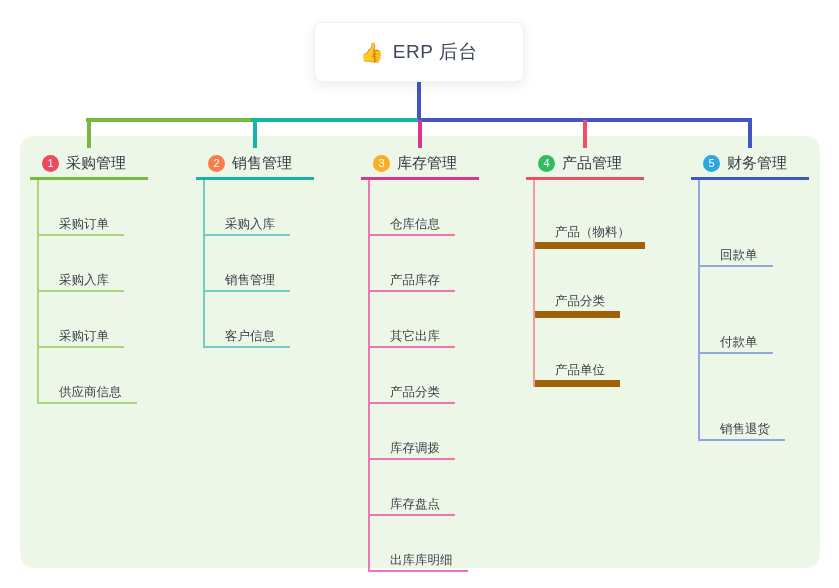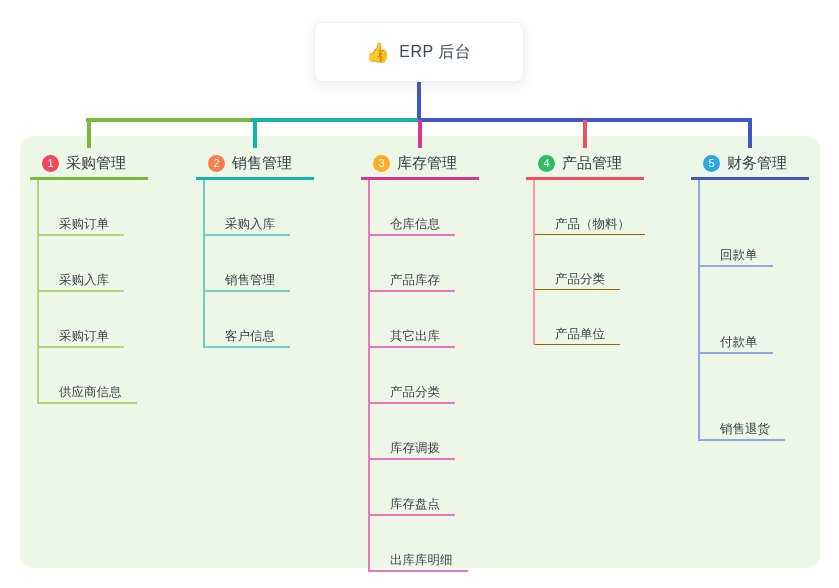--- a/index.html
+++ b/index.html
@@ -30,21 +30,21 @@
     border-radius: 8px;
     box-shadow: 0 3px 12px rgba(60,70,90,0.10);
     display: flex;
     align-items: center;
     justify-content: center;
     gap: 9px;
     z-index: 5;
   }
   .root-card .emoji { font-size: 19px; line-height: 1; }
   .root-card .title {
-    font-size: 16px;
+    font-size: 19px;
     color: #3E4A59;
     letter-spacing: 0.5px;
   }
 
   
   .line { position: absolute; z-index: 2; }
   .c1 { background: #7AB83D; }
   .c2 { background: #13B5A5; }
   .c3 { background: #D8368F; }
   .c4 { background: #EF4F63; }
@@ -110,21 +110,21 @@
     padding: 36px 15px 2px 20px;
     font-size: 12.5px;
     line-height: 16px;
     color: #3a3f47;
     white-space: nowrap;
     width: fit-content;
   }
   .col1 li { border-bottom: 2px solid #ABD57F; }
   .col2 li { border-bottom: 2px solid #6FCDC3; }
   .col3 li { border-bottom: 2px solid #F075B7; }
-  .col4 li { border-bottom: 1px solid #a16207; }
+  .col4 li { border-bottom: 7px solid #a16207; margin-top: 8px; }
   .col5 li { border-bottom: 2px solid #94A6DD; margin-top: 31px; }
 </style>
 </head>
 <body>
 
 <div class="panel"></div>
 
 <div class="root-card">
   <span class="emoji">👍</span>
   <span class="title">ERP 后台</span>

